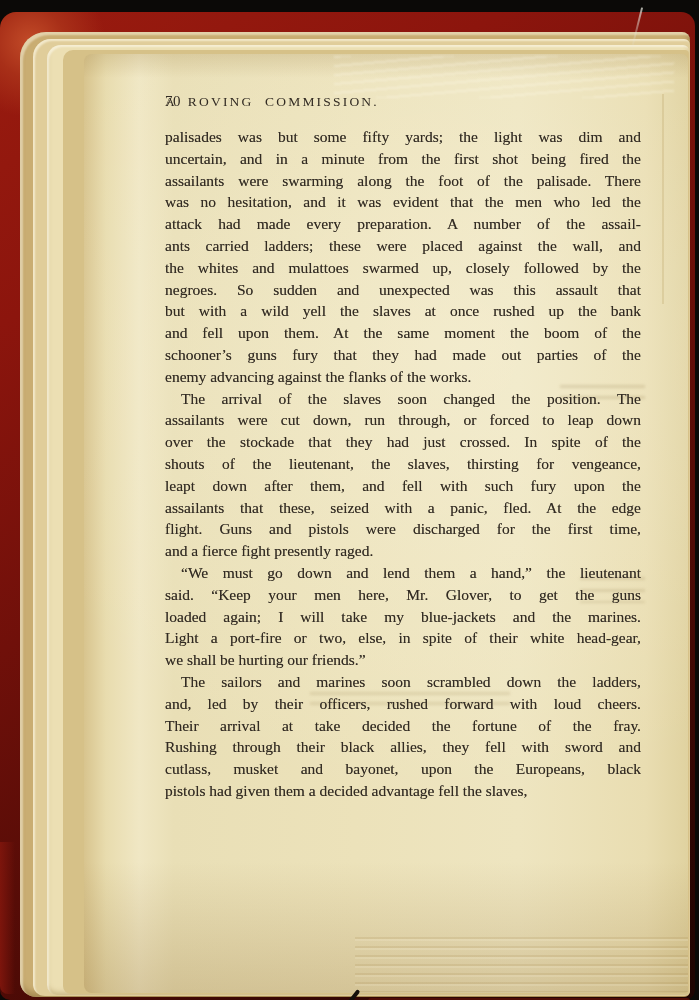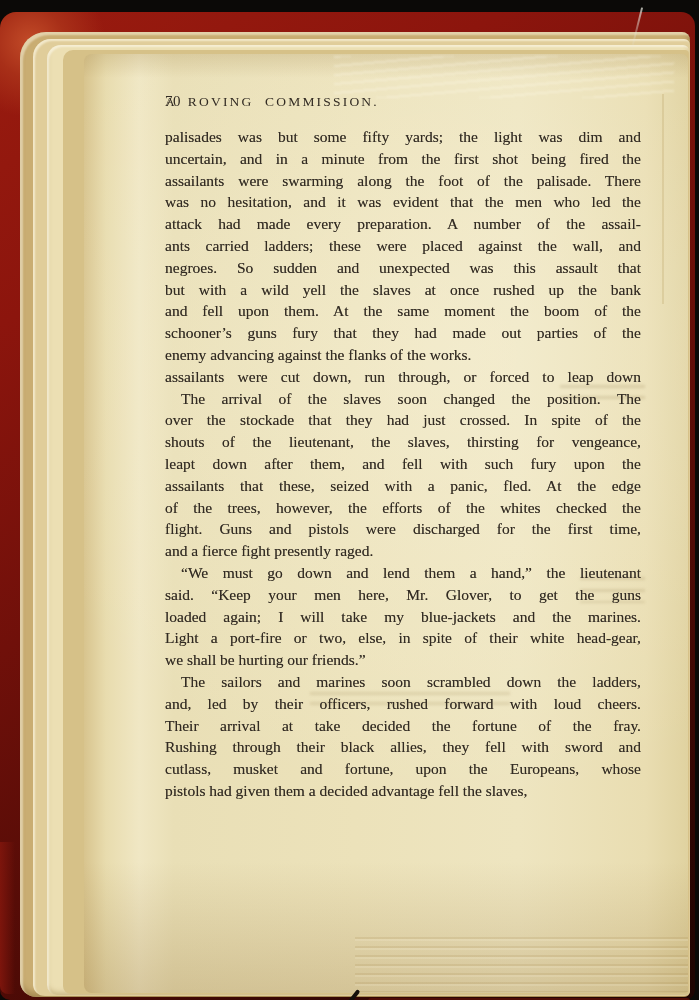--- a/index.html
+++ b/index.html
@@ -122,50 +122,50 @@
     </div>
 
     <div class="text-block">
         <div class="paragraph">
           <div class="line">palisades was but some fifty yards; the light was dim and</div>
           <div class="line">uncertain, and in a minute from the first shot being fired the</div>
           <div class="line">assailants were swarming along the foot of the palisade. There</div>
           <div class="line">was no hesitation, and it was evident that the men who led the</div>
           <div class="line">attack had made every preparation. A number of the assail-</div>
           <div class="line">ants carried ladders; these were placed against the wall, and</div>
+          <div class="line">the whites and mulattoes swarmed up, closely followed by the</div>
           <div class="line">negroes. So sudden and unexpected was this assault that</div>
           <div class="line">but with a wild yell the slaves at once rushed up the bank</div>
           <div class="line">and fell upon them. At the same moment the boom of the</div>
           <div class="line">schooner’s guns fury that they had made out parties of the</div>
           <div class="line last">enemy advancing against the flanks of the works.</div>
         </div>
         <div class="paragraph">
+          <div class="line first">The arrival of the slaves soon changed the position. The</div>
           <div class="line">assailants were cut down, run through, or forced to leap down</div>
-          <div class="line first">The arrival of the slaves soon changed the position. The</div>
           <div class="line">over the stockade that they had just crossed. In spite of the</div>
           <div class="line">shouts of the lieutenant, the slaves, thirsting for vengeance,</div>
           <div class="line">leapt down after them, and fell with such fury upon the</div>
           <div class="line">assailants that these, seized with a panic, fled. At the edge</div>
-          <div class="line">of the trees, however, the efforts of the whites checked the</div>
           <div class="line">flight. Guns and pistols were discharged for the first time,</div>
           <div class="line last">and a fierce fight presently raged.</div>
         </div>
         <div class="paragraph">
           <div class="line first">“We must go down and lend them a hand,” the lieutenant</div>
           <div class="line">said. “Keep your men here, Mr. Glover, to get the guns</div>
           <div class="line">loaded again; I will take my blue-jackets and the marines.</div>
           <div class="line">Light a port-fire or two, else, in spite of their white head-gear,</div>
           <div class="line last">we shall be hurting our friends.”</div>
         </div>
         <div class="paragraph">
           <div class="line first">The sailors and marines soon scrambled down the ladders,</div>
           <div class="line">and, led by their officers, rushed forward with loud cheers.</div>
           <div class="line">Their arrival at take decided the fortune of the fray.</div>
           <div class="line">Rushing through their black allies, they fell with sword and</div>
-          <div class="line">cutlass, musket and fortune, upon the Europeans, whose</div>
+          <div class="line">cutlass, musket and bayonet, upon the Europeans, black</div>
           <div class="line last">pistols had given them a decided advantage fell the slaves,</div>
         </div>
       </div>
   </div>
 
   <div class="scratch"></div>
   <div class="bookmark"></div>
   <div class="cover-bottom-edge"></div>
 </div>
 

